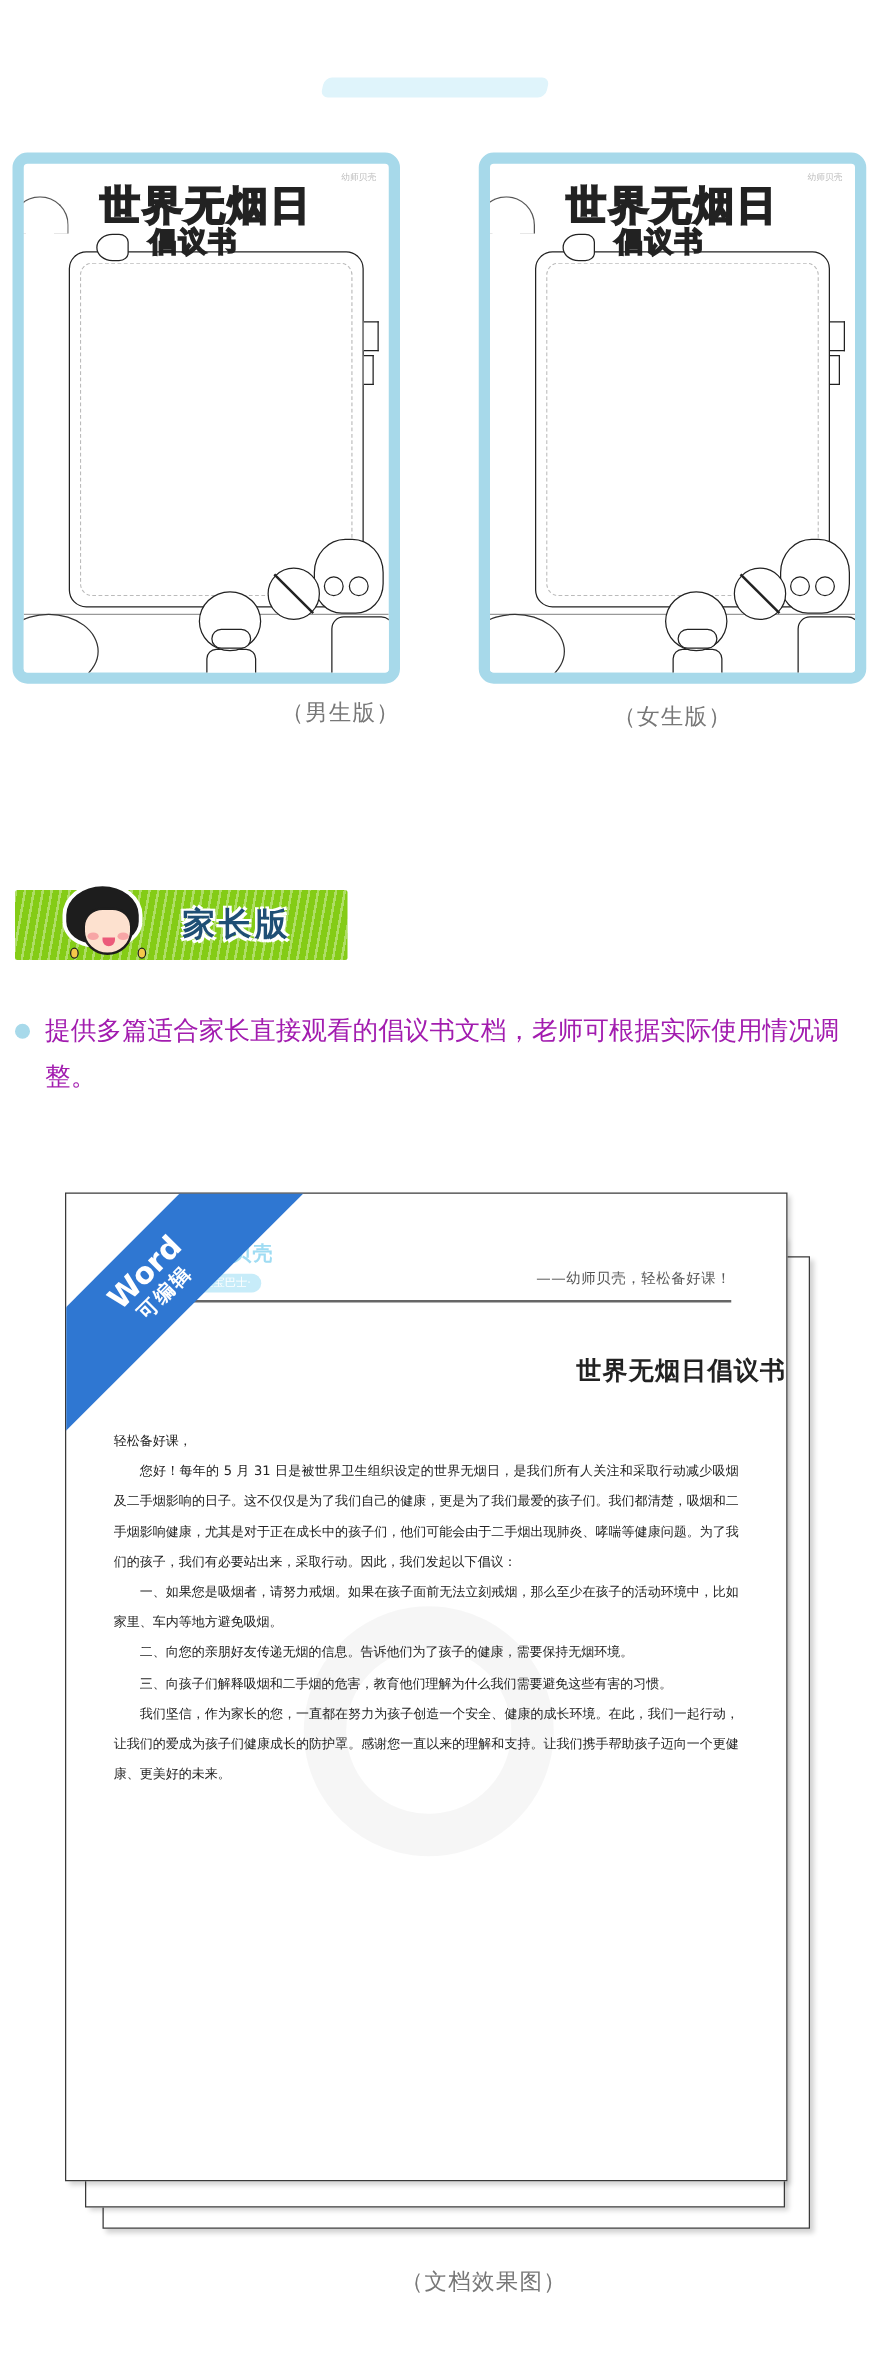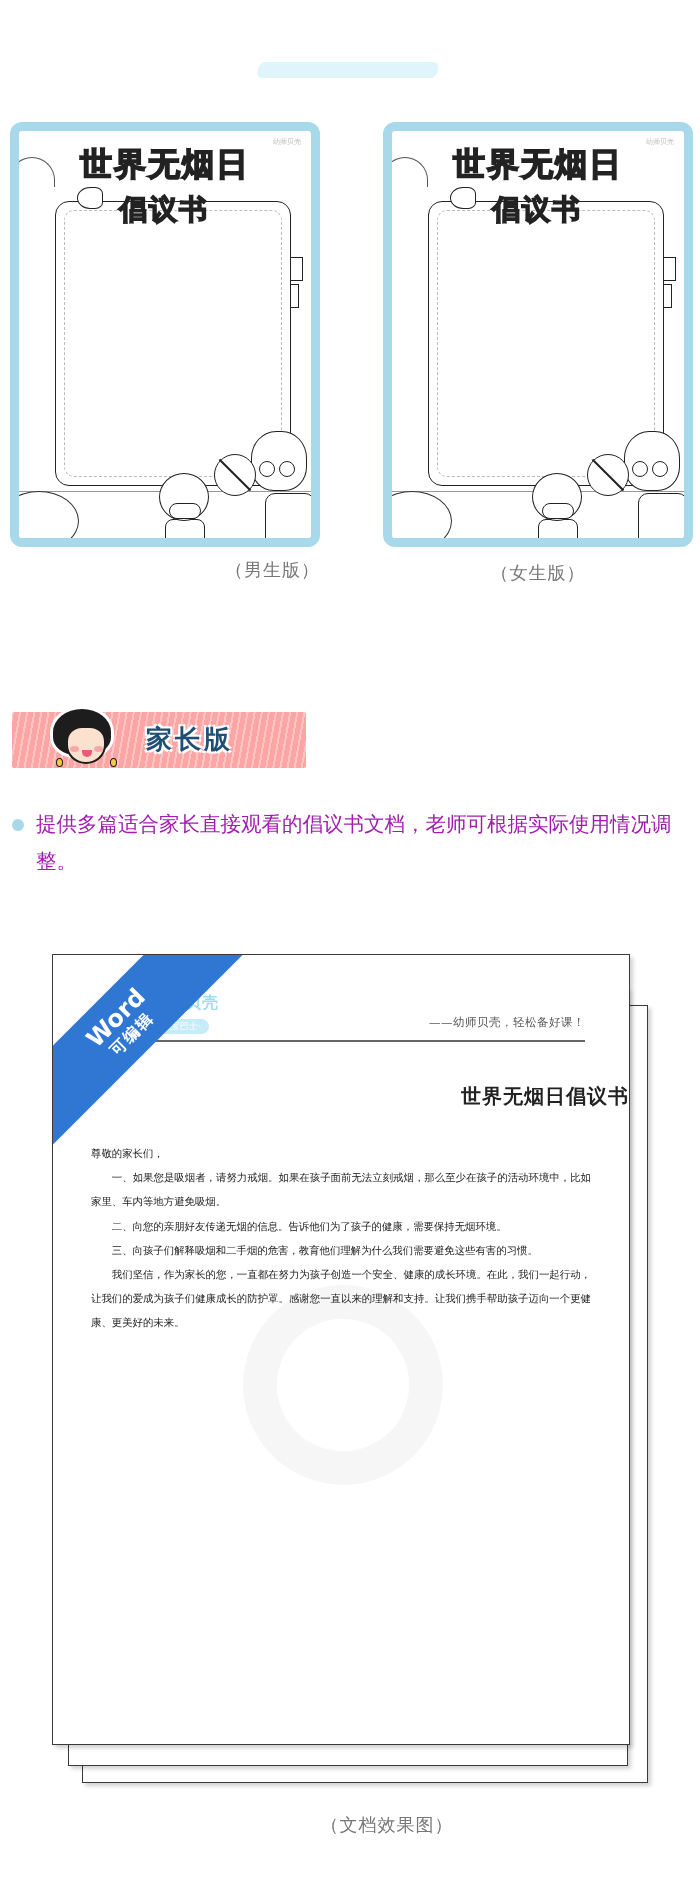--- a/index.html
+++ b/index.html
@@ -26,21 +26,21 @@
   }
   .card.left { left: 10px; }
   .card.right { left: 383px; }
   .card .logo { position: absolute; right: 10px; top: 6px; font-size: 7px; color: #bbb; }
   .card .poster-title {
     position: absolute; left: 0; width: 100%; top: 12px; text-align: center;
     font-size: 32px; font-weight: bold; color: #fff; letter-spacing: 2px;
     -webkit-text-stroke: 1.6px #222;
   }
   .card .poster-sub {
-    position: absolute; left: 100px; top: 60px; font-size: 28px; font-weight: bold; color: #fff;
+    position: absolute; left: 100px; top: 48px; font-size: 22px; font-weight: bold; color: #fff;
     -webkit-text-stroke: 1.4px #222; letter-spacing: 2px;
   }
   .card .megaphone {
     position: absolute; left: 58px; top: 56px; width: 26px; height: 22px;
     border: 1.6px solid #222; border-radius: 50% 30% 30% 50%; background: #fff;
   }
   .card .board {
     position: absolute; left: 36px; top: 70px; width: 236px; height: 285px;
     border: 1.6px solid #222; border-radius: 14px; background: #fff;
   }
@@ -65,22 +65,22 @@
   .card .adult-body { position: absolute; left: 246px; top: 362px; width: 50px; height: 60px; border: 1.6px solid #222; border-radius: 10px 10px 0 0; background: #fff; }
 
   .caption {
     position: absolute; font-size: 18px; color: #777; letter-spacing: 1px; text-align: center;
   }
   .cap-boy { left: 10px; width: 310px; top: 558px; text-align: right; }
   .cap-girl { left: 383px; width: 310px; top: 561px; }
 
   
   .banner {
-    position: absolute; left: 12px; top: 712px; width: 294px; height: 56px;
-    background: #fca5a5; border-radius: 2px;
+    position: absolute; left: 12px; top: 712px; width: 266px; height: 56px;
+    background: #84cc16; border-radius: 2px;
   }
   .banner::before {
     content: ""; position: absolute; inset: 0;
     background: repeating-linear-gradient(100deg, rgba(255,255,255,0.35) 0 2px, transparent 2px 7px);
   }
   .banner .face {
     position: absolute; left: 32px; top: -6px; width: 76px; height: 64px;
   }
   .banner .hair { position: absolute; left: 6px; top: 0; width: 64px; height: 52px; background: #1d1d1d; border-radius: 50% 50% 40% 40%; border: 3px solid #fff; }
   .banner .skin { position: absolute; left: 22px; top: 20px; width: 40px; height: 38px; background: #fde1cf; border-radius: 40% 40% 50% 50%; border: 2px solid #1d1d1d; }
@@ -216,21 +216,22 @@
 <div class="page p1">
   <div class="watermark"></div>
   <div class="doc-logo">
     <div class="n">幼师贝壳</div>
     <div class="s">·宝宝巴士·</div>
   </div>
   <div class="doc-slogan">——幼师贝壳，轻松备好课！</div>
   <div class="doc-rule"></div>
   <div class="doc-title">世界无烟日倡议书</div>
   <div class="doc-body">
-    <p>尊敬的家长们，</p>
+    <p>轻松备好课，</p>
+    <p class="ind">您好！每年的 5 月 31 日是被世界卫生组织设定的世界无烟日，是我们所有人关注和采取行动减少吸烟及二手烟影响的日子。这不仅仅是为了我们自己的健康，更是为了我们最爱的孩子们。我们都清楚，吸烟和二手烟影响健康，尤其是对于正在成长中的孩子们，他们可能会由于二手烟出现肺炎、哮喘等健康问题。为了我们的孩子，我们有必要站出来，采取行动。因此，我们发起以下倡议：</p>
     <p class="ind">一、如果您是吸烟者，请努力戒烟。如果在孩子面前无法立刻戒烟，那么至少在孩子的活动环境中，比如家里、车内等地方避免吸烟。</p>
     <p class="ind">二、向您的亲朋好友传递无烟的信息。告诉他们为了孩子的健康，需要保持无烟环境。</p>
     <p class="ind">三、向孩子们解释吸烟和二手烟的危害，教育他们理解为什么我们需要避免这些有害的习惯。</p>
     <p class="ind">我们坚信，作为家长的您，一直都在努力为孩子创造一个安全、健康的成长环境。在此，我们一起行动，让我们的爱成为孩子们健康成长的防护罩。感谢您一直以来的理解和支持。让我们携手帮助孩子迈向一个更健康、更美好的未来。</p>
   </div>
   <div class="ribbon">
     <div class="w">Word</div>
     <div class="e">可编辑</div>
   </div>
 </div>

